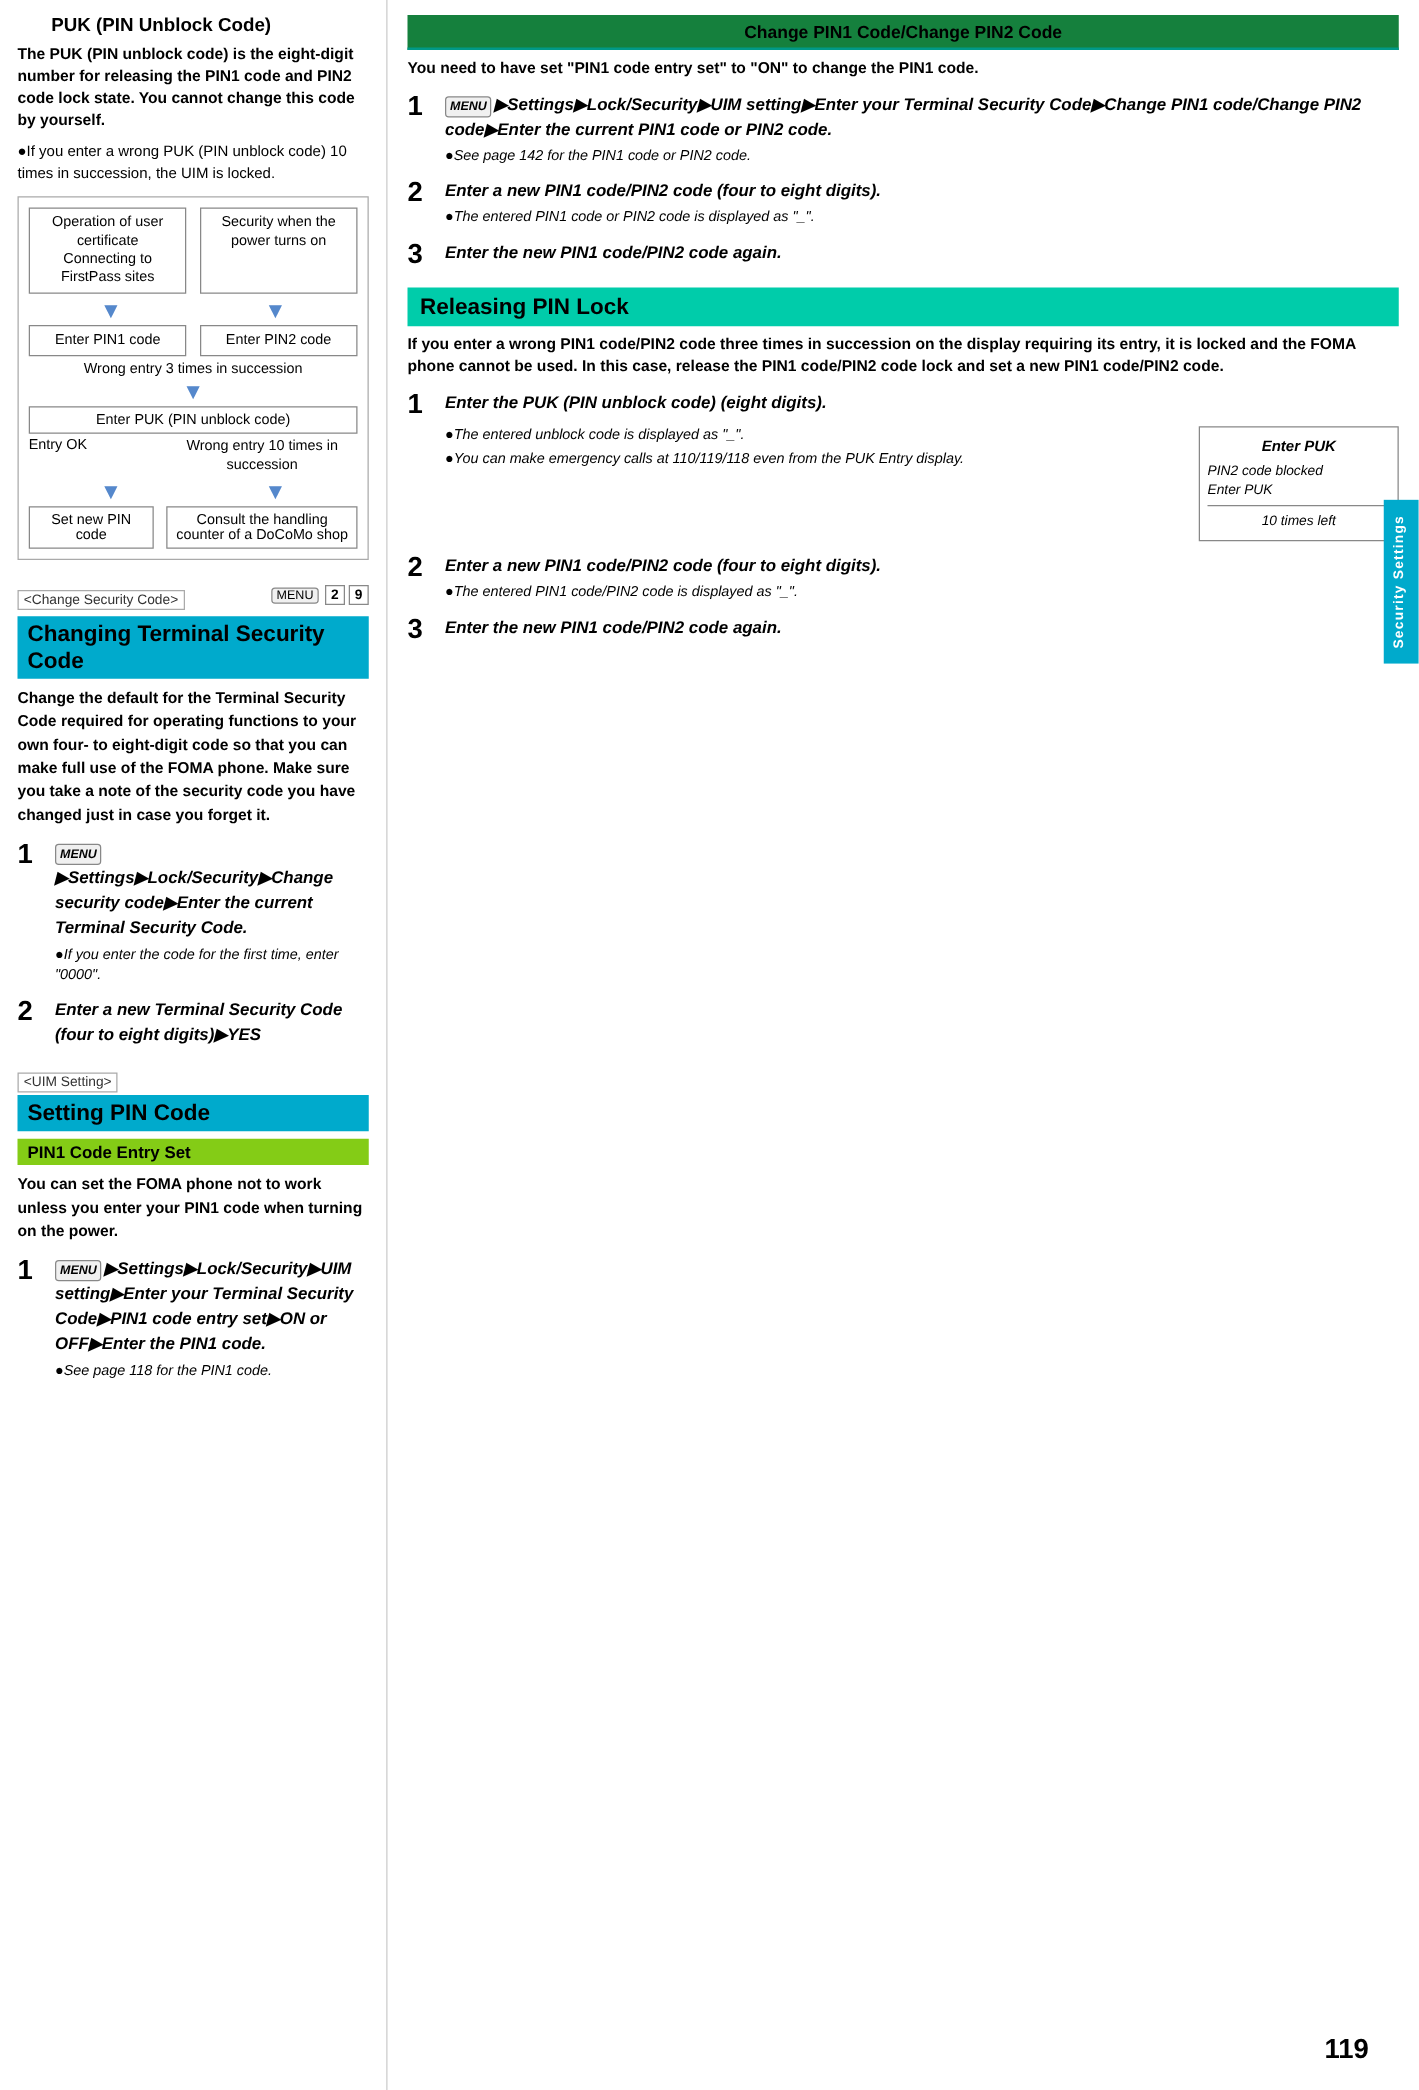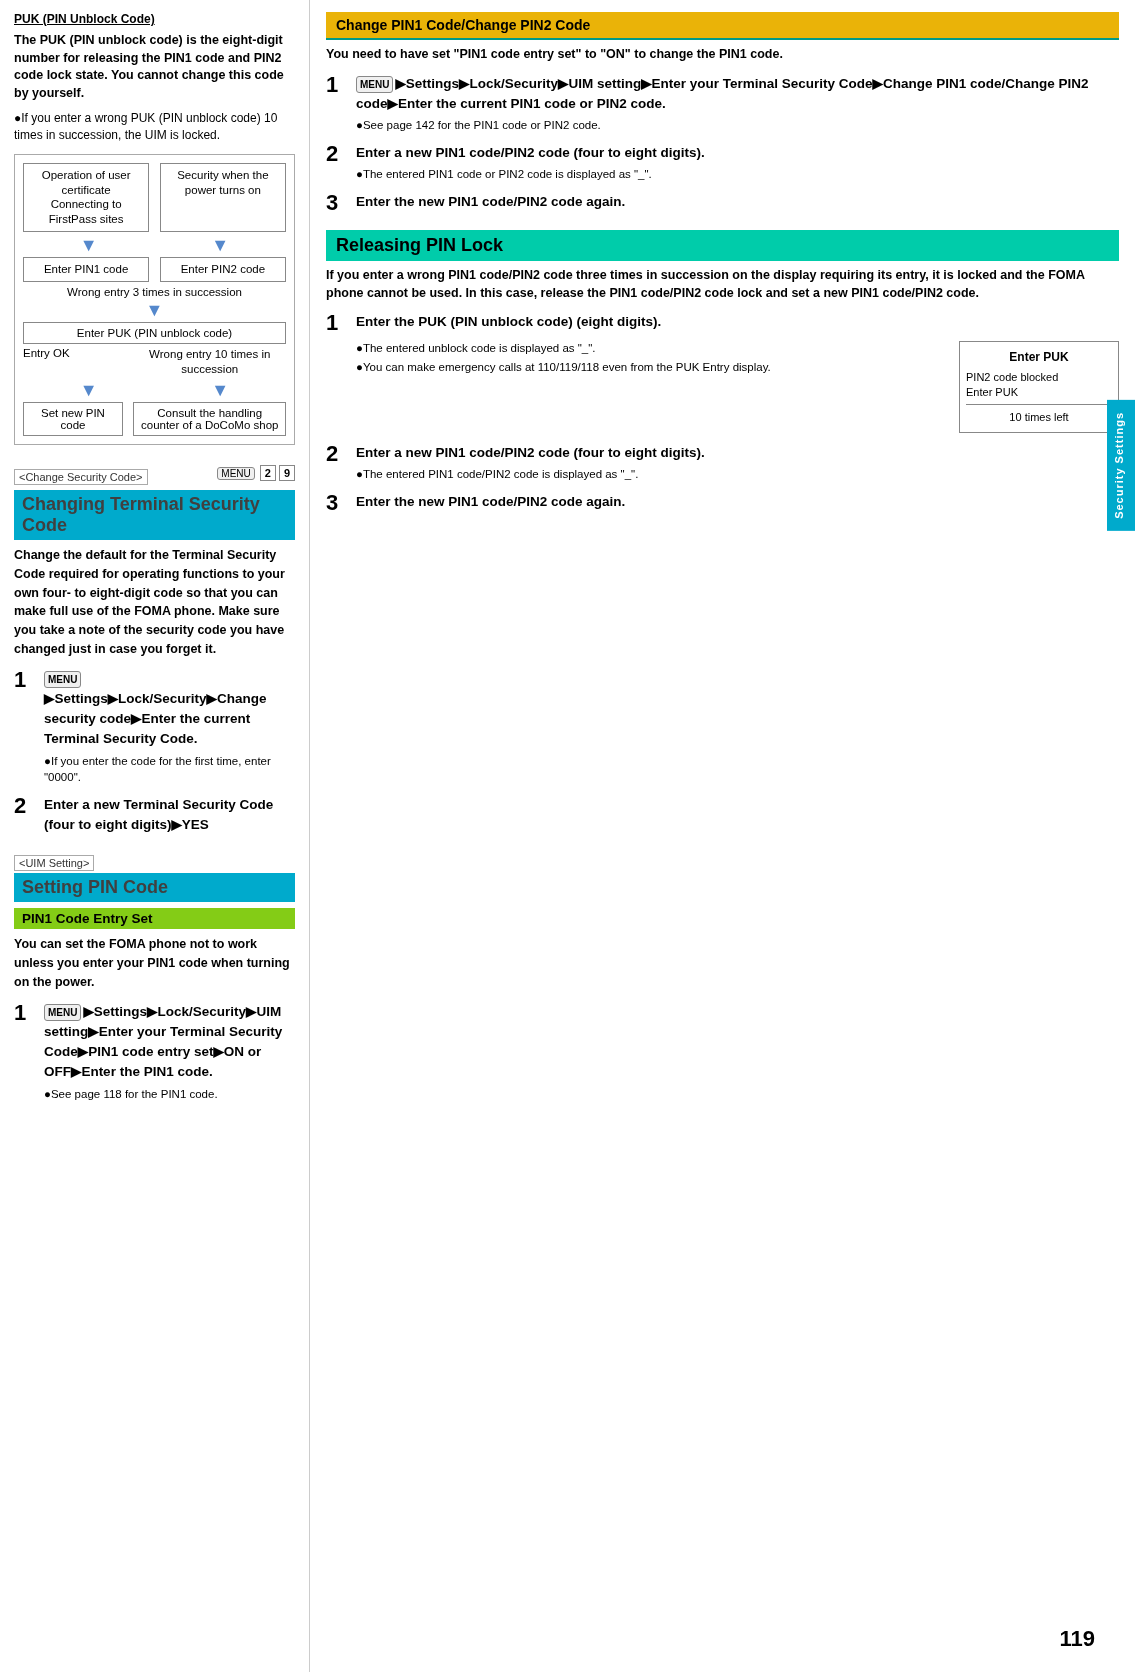--- a/index.html
+++ b/index.html
@@ -44,24 +44,24 @@
     }
 
     
     .right-col {
       flex: 1;
       padding: 12px 16px;
     }
 
     
     .puk-title {
-      font-size: 12px;
-      font-weight: bold;
-      text-decoration: underline;
+      font-size: 15px;
+      font-weight: bold;
       margin-bottom: 6px;
+      margin-left: 27px;
     }
 
     .puk-body {
       font-size: 12.5px;
       font-weight: bold;
       margin-bottom: 8px;
       line-height: 1.4;
     }
 
     .bullet-text {
@@ -148,21 +148,21 @@
     .menu-box {
       border: 1px solid #888;
       padding: 1px 4px;
       font-size: 11px;
       font-weight: bold;
       margin-left: 3px;
     }
 
     .section-header-blue {
       background: #00aacc;
-      color: #404040;
+      color: #000000;
       font-size: 18px;
       font-weight: bold;
       padding: 4px 8px;
       margin-bottom: 6px;
     }
 
     .section-description {
       font-size: 12.5px;
       font-weight: bold;
       line-height: 1.5;
@@ -180,20 +180,21 @@
       font-weight: bold;
       min-width: 22px;
       margin-right: 8px;
       line-height: 1;
     }
 
     .step-content {
       flex: 1;
       font-size: 13px;
       line-height: 1.5;
+      font-style: italic;
     }
 
     .step-content .step-title {
       font-weight: bold;
       font-size: 13.5px;
     }
 
     .step-sub {
       font-size: 11.5px;
       margin-top: 3px;
@@ -214,27 +215,28 @@
     .pin-subsection {
       background: #84cc16;
       padding: 3px 8px;
       font-size: 13.5px;
       font-weight: bold;
       margin-bottom: 6px;
     }
 
     
     .change-pin-header {
-      background: #eab308;
+      background: #15803d;
       color: #000;
       font-size: 14px;
       font-weight: bold;
       padding: 5px 10px;
       margin-bottom: 6px;
       border-bottom: 2px solid #009988;
+      text-align: center;
     }
 
     .change-pin-desc {
       font-size: 12.5px;
       font-weight: bold;
       margin-bottom: 10px;
       line-height: 1.4;
     }
 
     .releasing-header {

